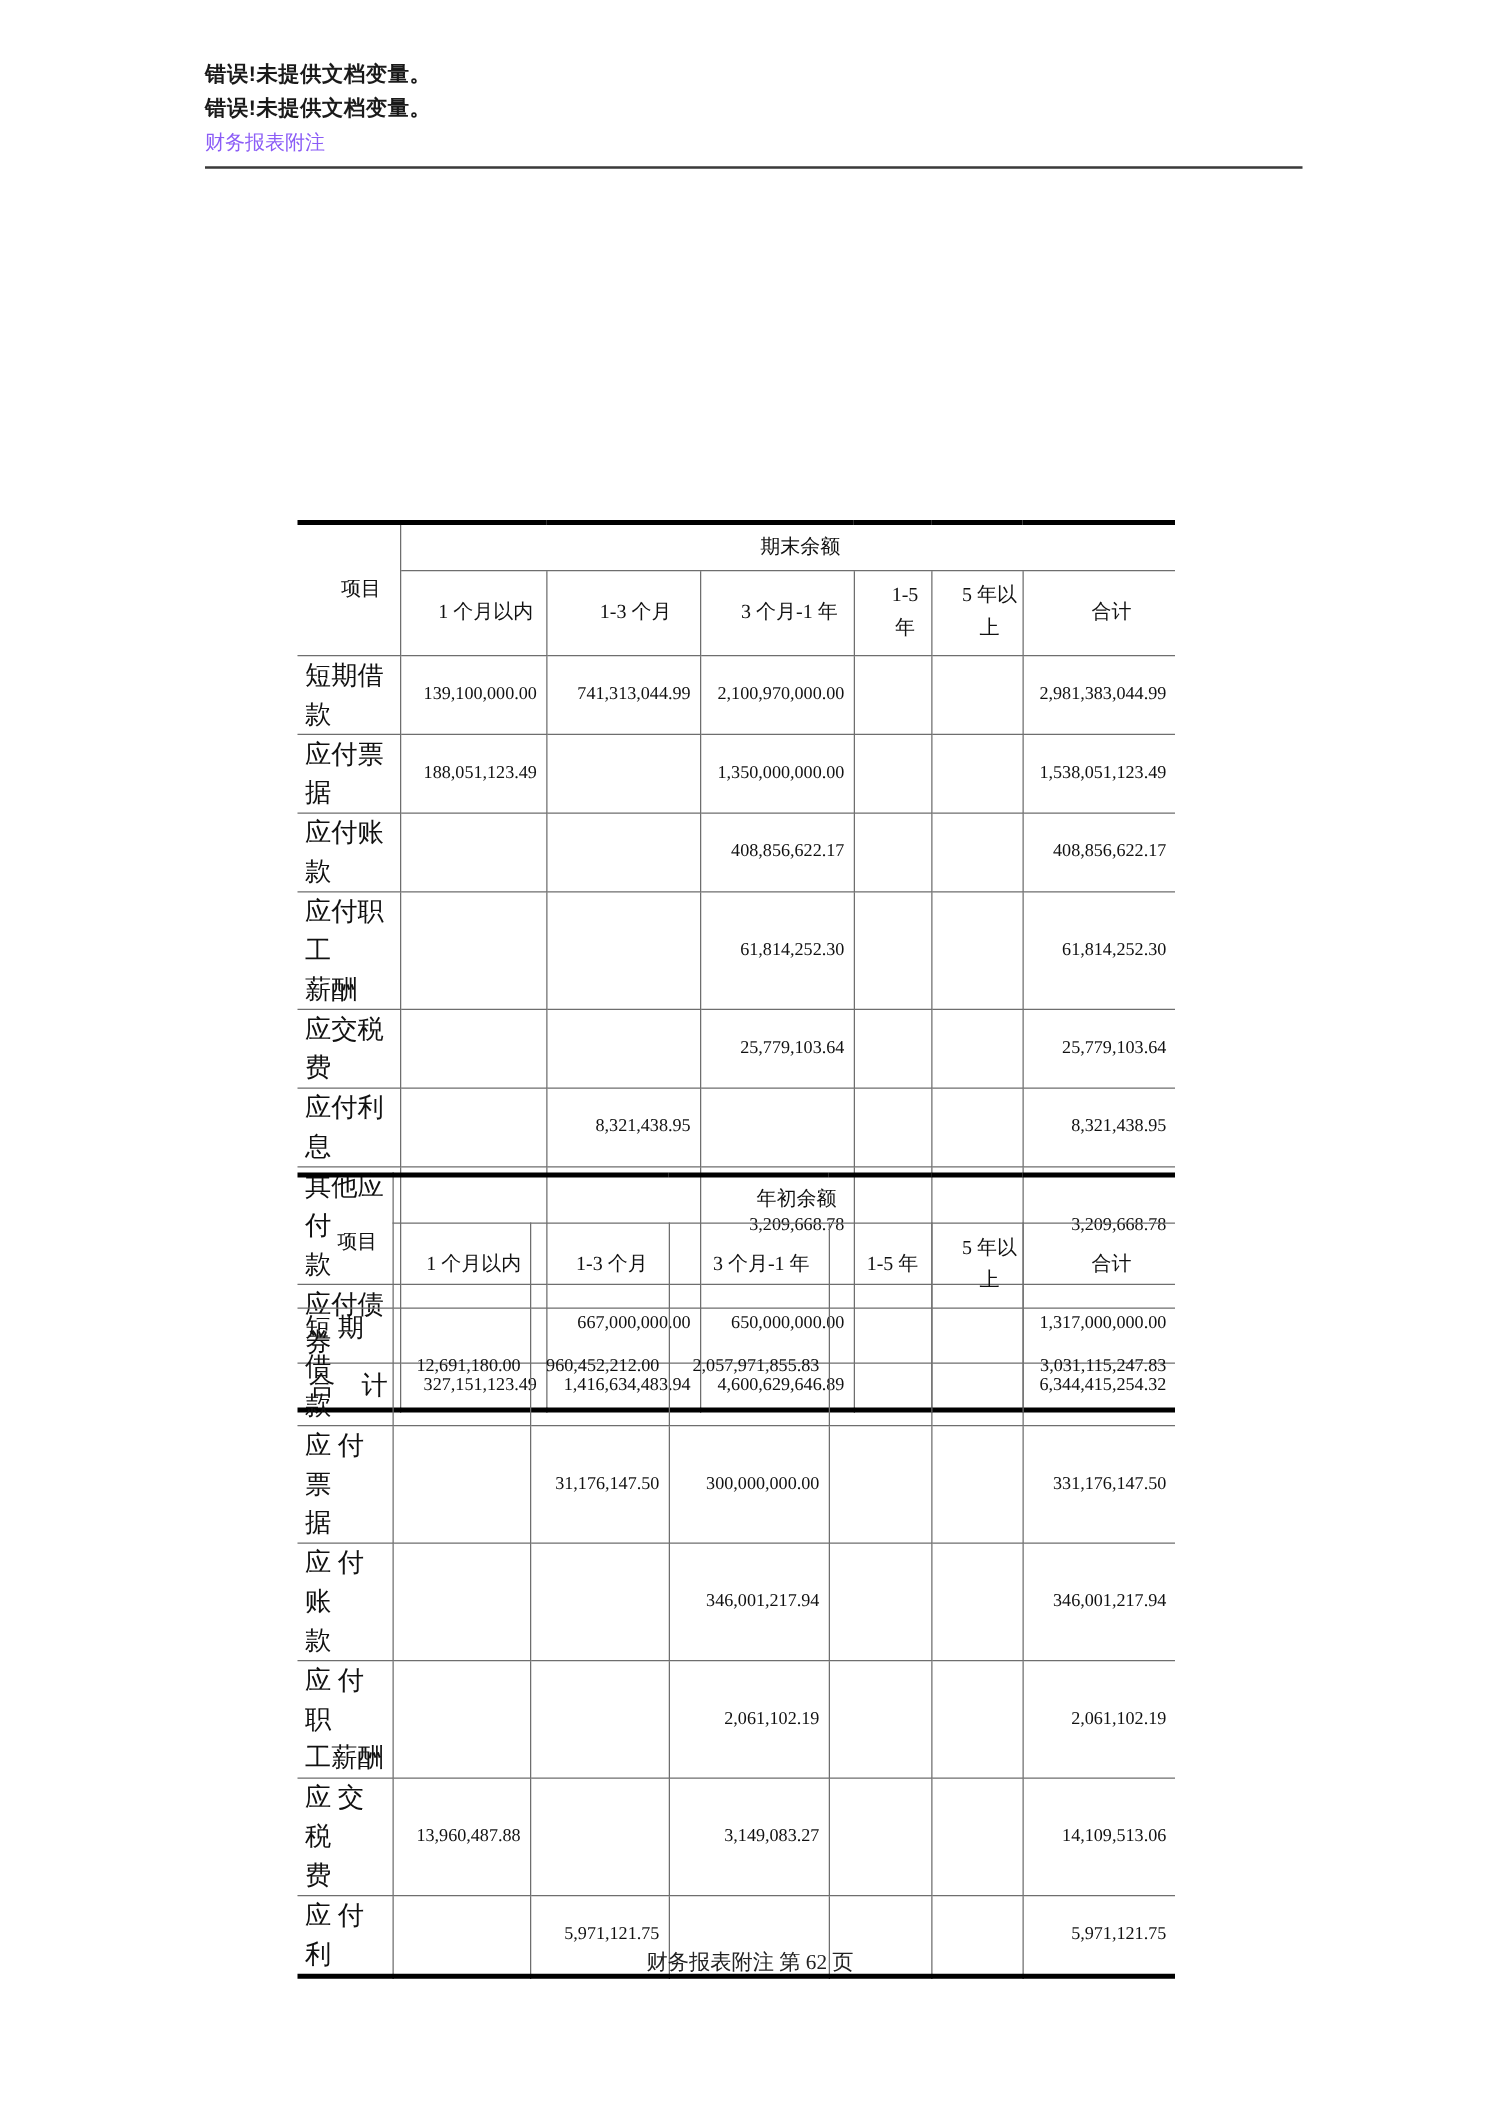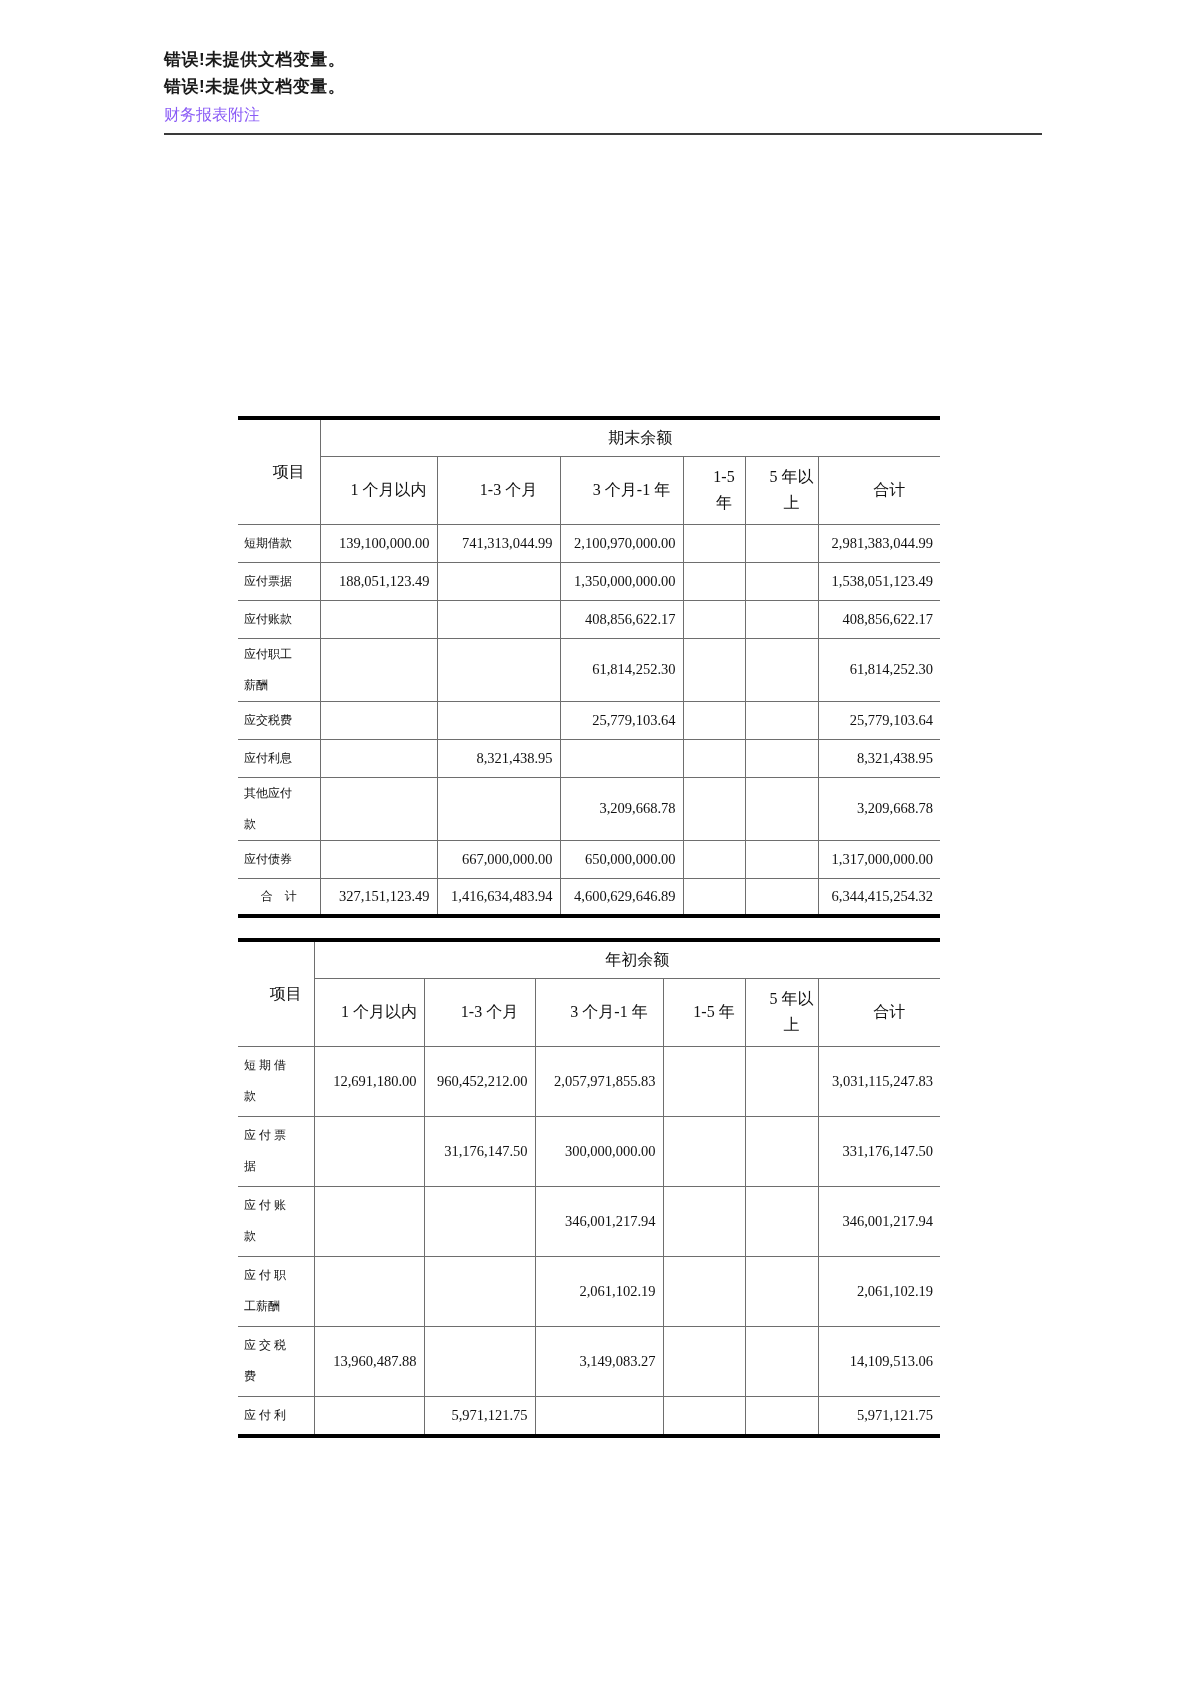--- a/index.html
+++ b/index.html
@@ -46,21 +46,21 @@
   table.fin th {
     font-weight:normal; text-align:center; font-size:16px;
     white-space:pre-line; line-height:26px;padding-left:20px;
   }
   tr.group-hd th { height:38px; }
   tr.sub-hd th { height:68px; }
   .t1 tbody td { height:38px; }
   .t2 tbody td { height:70px; }
   .t2 tbody tr.short td { height:40px; }
   td.lbl {
-    text-align:left; padding-left:6px; font-size:12px;
+    text-align:left; padding-left:6px; font-size:21px;
     white-space:pre-line; line-height:31px;
   }
   td.lbl.ctr { text-align:center; padding-left:0; }
   td.num {
     text-align:right; padding-right:7px;
     font-size:14.5px; letter-spacing:0;
   }
 
   
   .doc-footer {
@@ -274,14 +274,15 @@
           <td class="num"></td>
           <td class="num">5,971,121.75</td>
           <td class="num"></td>
           <td class="num"></td>
           <td class="num"></td>
           <td class="num">5,971,121.75</td>
         </tr>
       </tbody>
   </table>
 
+  <div class="doc-footer">财务报表附注 第 62 页</div>
 
 </div>
 
 </body></html>

